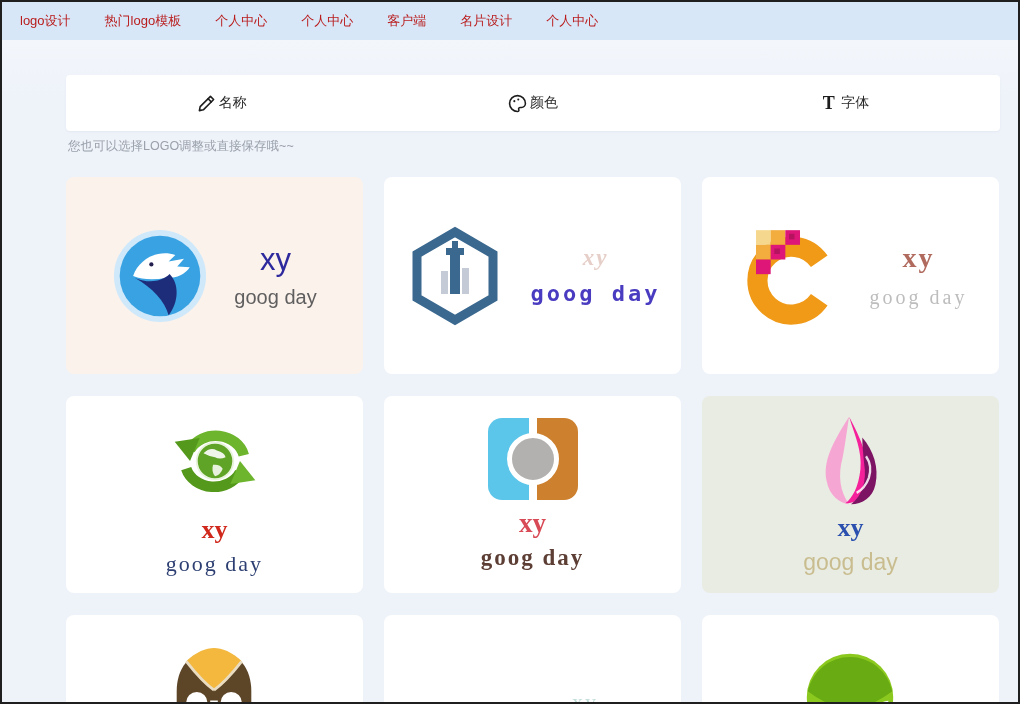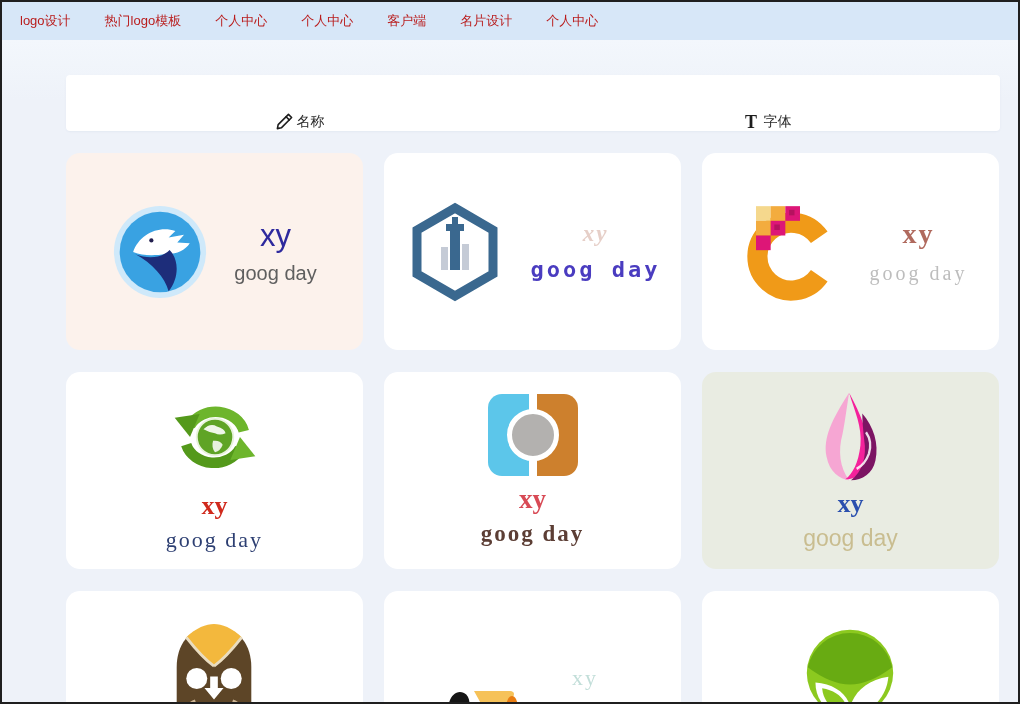--- a/index.html
+++ b/index.html
@@ -5,28 +5,28 @@
   * { margin:0; padding:0; box-sizing:border-box; }
   html,body { width:1020px; height:704px; }
   body { font-family:"Liberation Sans", sans-serif; }
   .window { width:1020px; height:704px; border:2px solid #1f1f1f; background:#eef2f9; overflow:hidden; }
   
   .nav { height:38px; background:#d7e7f8; display:flex; align-items:center; padding-left:18px; gap:34px; }
   .nav-item { font-size:13px; color:#b91c1c; cursor:pointer; white-space:nowrap; }
   
   .content { height:662px; overflow:hidden; background:linear-gradient(#f3f7fc, #eef2f9 60px); }
   .toolbar { margin:35px 0 0 64px; width:934px; height:56px; background:#ffffff; border-radius:4px; display:flex; align-items:center; box-shadow:0 1px 2px rgba(120,140,170,0.08); }
-  .tab { flex:1; display:flex; align-items:flex-end; justify-content:center; gap:3px; font-size:14px; color:#2a2a2a; cursor:pointer; height:100%; }
+  .tab { flex:1; display:flex; align-items:center; justify-content:center; gap:3px; font-size:14px; color:#2a2a2a; cursor:pointer; height:100%; }
   .tab .ticon { width:19px; height:19px; display:inline-flex; align-items:center; justify-content:center; }
   .tab .ticon svg { width:19px; height:19px; }
   .tletter { font-family:"Liberation Serif", serif; font-size:18px; font-weight:bold; color:#1d1d1d; line-height:1; }
   .hint { margin:7px 0 0 66px; font-size:12.5px; color:#9aa1ab; }
   
   .grid { margin:22px 0 0 64px; width:934px; display:grid; grid-template-columns:repeat(3,297px); grid-auto-rows:197px; column-gap:21px; row-gap:22px; }
-  .card { border-radius:14px; position:relative; overflow:hidden; cursor:pointer; background:#fff; }
+  .card { border-radius:8px; position:relative; overflow:hidden; cursor:pointer; background:#fff; }
   .card.row { display:flex; align-items:center; justify-content:center; gap:26px; }
   .card.col { display:flex; flex-direction:column; align-items:center; justify-content:center; }
   .ltxt { display:flex; flex-direction:column; align-items:center; }
   
   .c1-title { font-size:31px; color:#2e2a9e; font-weight:500; }
   .c1-sub { font-size:20px; color:#5f5f5f; margin-top:8px; }
   .c2-title { font-family:"Liberation Serif", serif; font-style:italic; font-size:23px; color:#e6cfc8; font-weight:bold; letter-spacing:2px; }
   .c2-sub { font-family:"DejaVu Sans Mono", monospace; font-size:22px; color:#4a3cc0; font-weight:bold; letter-spacing:3px; margin-top:10px; }
   .c3-title { font-family:"Liberation Serif", serif; font-size:28px; color:#b06a5e; font-weight:bold; letter-spacing:2px; }
   .c3-sub { font-family:"Liberation Serif", serif; font-size:20px; color:#bdbdbd; letter-spacing:3px; margin-top:12px; }
@@ -65,26 +65,37 @@
         <span class="ticon">
           <svg viewBox="0 0 24 24" fill="none" stroke="#1d1d1d" stroke-width="2" stroke-linecap="round" stroke-linejoin="round">
             <path d="M17 3l4 4L8 20l-5 1 1-5L17 3z"></path>
               <path d="M14 6l4 4"></path>
           </svg>
         </span>
         <span>名称</span>
       </div>
       <div class="tab">
         <span class="ticon">
+          <svg viewBox="0 0 24 24" fill="none">
+            <path d="M12 2a10 10 0 1 0 0 20c1.6 0 2.2-1 1.6-2.2-.7-1.4.2-2.8 1.9-2.8H17a5 5 0 0 0 5-5C22 6.5 17.5 2 12 2z" stroke="#1d1d1d" stroke-width="2"></path>
+            <circle cx="8" cy="9" r="1.3" fill="#1d1d1d"></circle>
+            <circle cx="13" cy="7" r="1.3" fill="#1d1d1d"></circle>
+          </svg>
+        </span>
+        <span>颜色</span>
+      </div>
+      <div class="tab">
+        <span class="ticon">
           <span class="tletter">T</span>
         </span>
         <span>字体</span>
       </div>
     </div>
 
+    <div class="hint">您也可以选择LOGO调整或直接保存哦~~</div>
 
     <div class="grid">
 
       <div class="card row" style="background-color: rgb(252, 242, 236);">
         <svg width="96" height="96" viewBox="0 0 100 100">
           <circle cx="50" cy="50" r="48" fill="#cfe9fa"></circle>
           <circle cx="50" cy="50" r="42" fill="#39a2e2"></circle>
           <path d="M22,50 C28,32 48,22 66,28 L59,35 L75,32 L68,40 L81,41 C76,49 65,53 56,52 C44,54 32,54 22,50 Z" fill="#ffffff"></path>
           <circle cx="41" cy="38" r="2.2" fill="#231f4e"></circle>
           <path d="M24,52 C38,58 52,56 60,48 C70,58 70,77 59,91 C55,76 42,62 24,52 Z" fill="#1d2d7a"></path>

